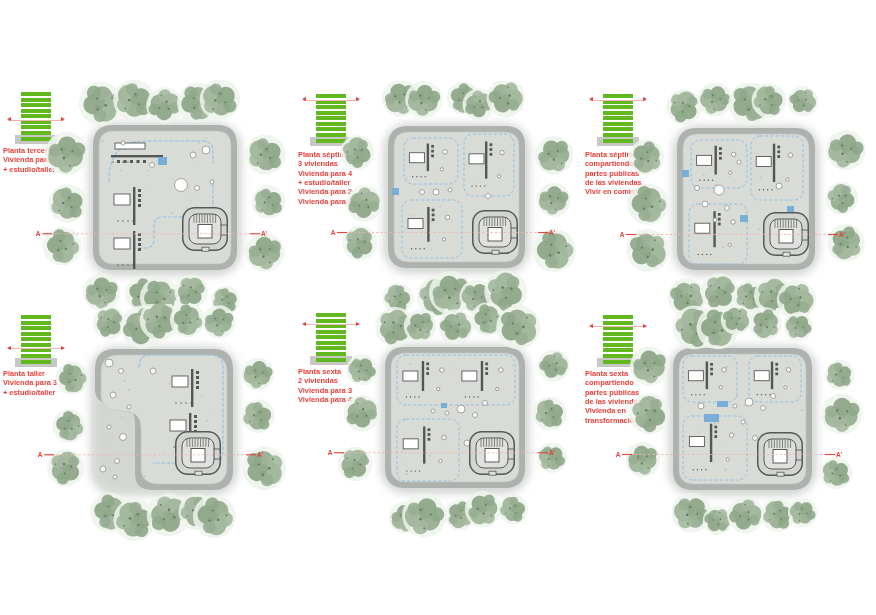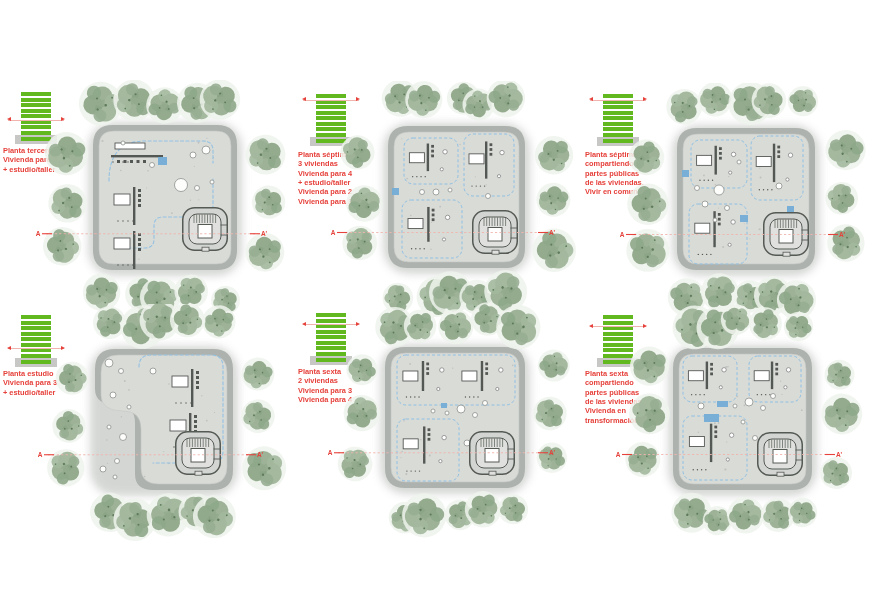--- a/index.html
+++ b/index.html
@@ -416,21 +416,21 @@
         <div class="bar" style="top: 35px; background: rgb(98, 184, 31);"></div>
         <div class="bar" style="top: 40.5px; background: rgb(98, 184, 31);"></div>
         <div class="base" style="top: 44.5px; background: rgb(199, 199, 197);"></div>
         <div class="base-bar" style="top: 46.5px; background: rgb(98, 184, 31);"></div>
         <div class="level-line" style="top: 35px;">
           <div class="tip tip-l"></div>
           <div class="tip tip-r"></div>
         </div>
       </div>
     <div class="tile-label" style="left: 3px; top: 369px; color: rgb(230, 65, 59);">
-      <div class="label-title">Planta estudio</div>
+      <div class="label-title">Planta taller</div>
       <div class="label-desc">Vivienda para 3
 + estudio/taller</div>
     </div>
     <svg class="plan-svg" xmlns="http://www.w3.org/2000/svg" width="288" height="238" viewBox="0 0 288 238" style="left: 20px; top: 304px;">
         <rect x="70" y="42" width="148" height="150" rx="26" fill="#c2c6c2" opacity="0.7" filter="url(#softBlur)"></rect>
         <g>
           <path d="M 95 45 L 193 45 Q 213 45 213 65 L 213 166 Q 213 186 193 186 L 133 186 Q 115 186 115 170 L 115 119 Q 115 101 97 101 Q 75 101 75 85 L 75 65 Q 75 45 95 45 Z" fill="#aeb2ae"></path>
           <path d="M 98.6 51 L 189.4 51 Q 207 51 207 68.6 L 207 162.4 Q 207 180 189.4 180 L 139 180 Q 121 180 121 164 L 121 125 Q 121 107 103 107 Q 81 107 81 91 L 81 68.6 Q 81 51 98.6 51 Z" fill="#d9dbd7" stroke="#c4c7c4" stroke-width="0.6"></path>
           <circle cx="186.82373815402389" cy="116.6059406970162" r="0.8806469539646059" fill="#a9ada9" opacity="0.55"></circle>
           <circle cx="149.02492264984176" cy="159.49632912827656" r="0.7951362759340554" fill="#a9ada9" opacity="0.55"></circle>

